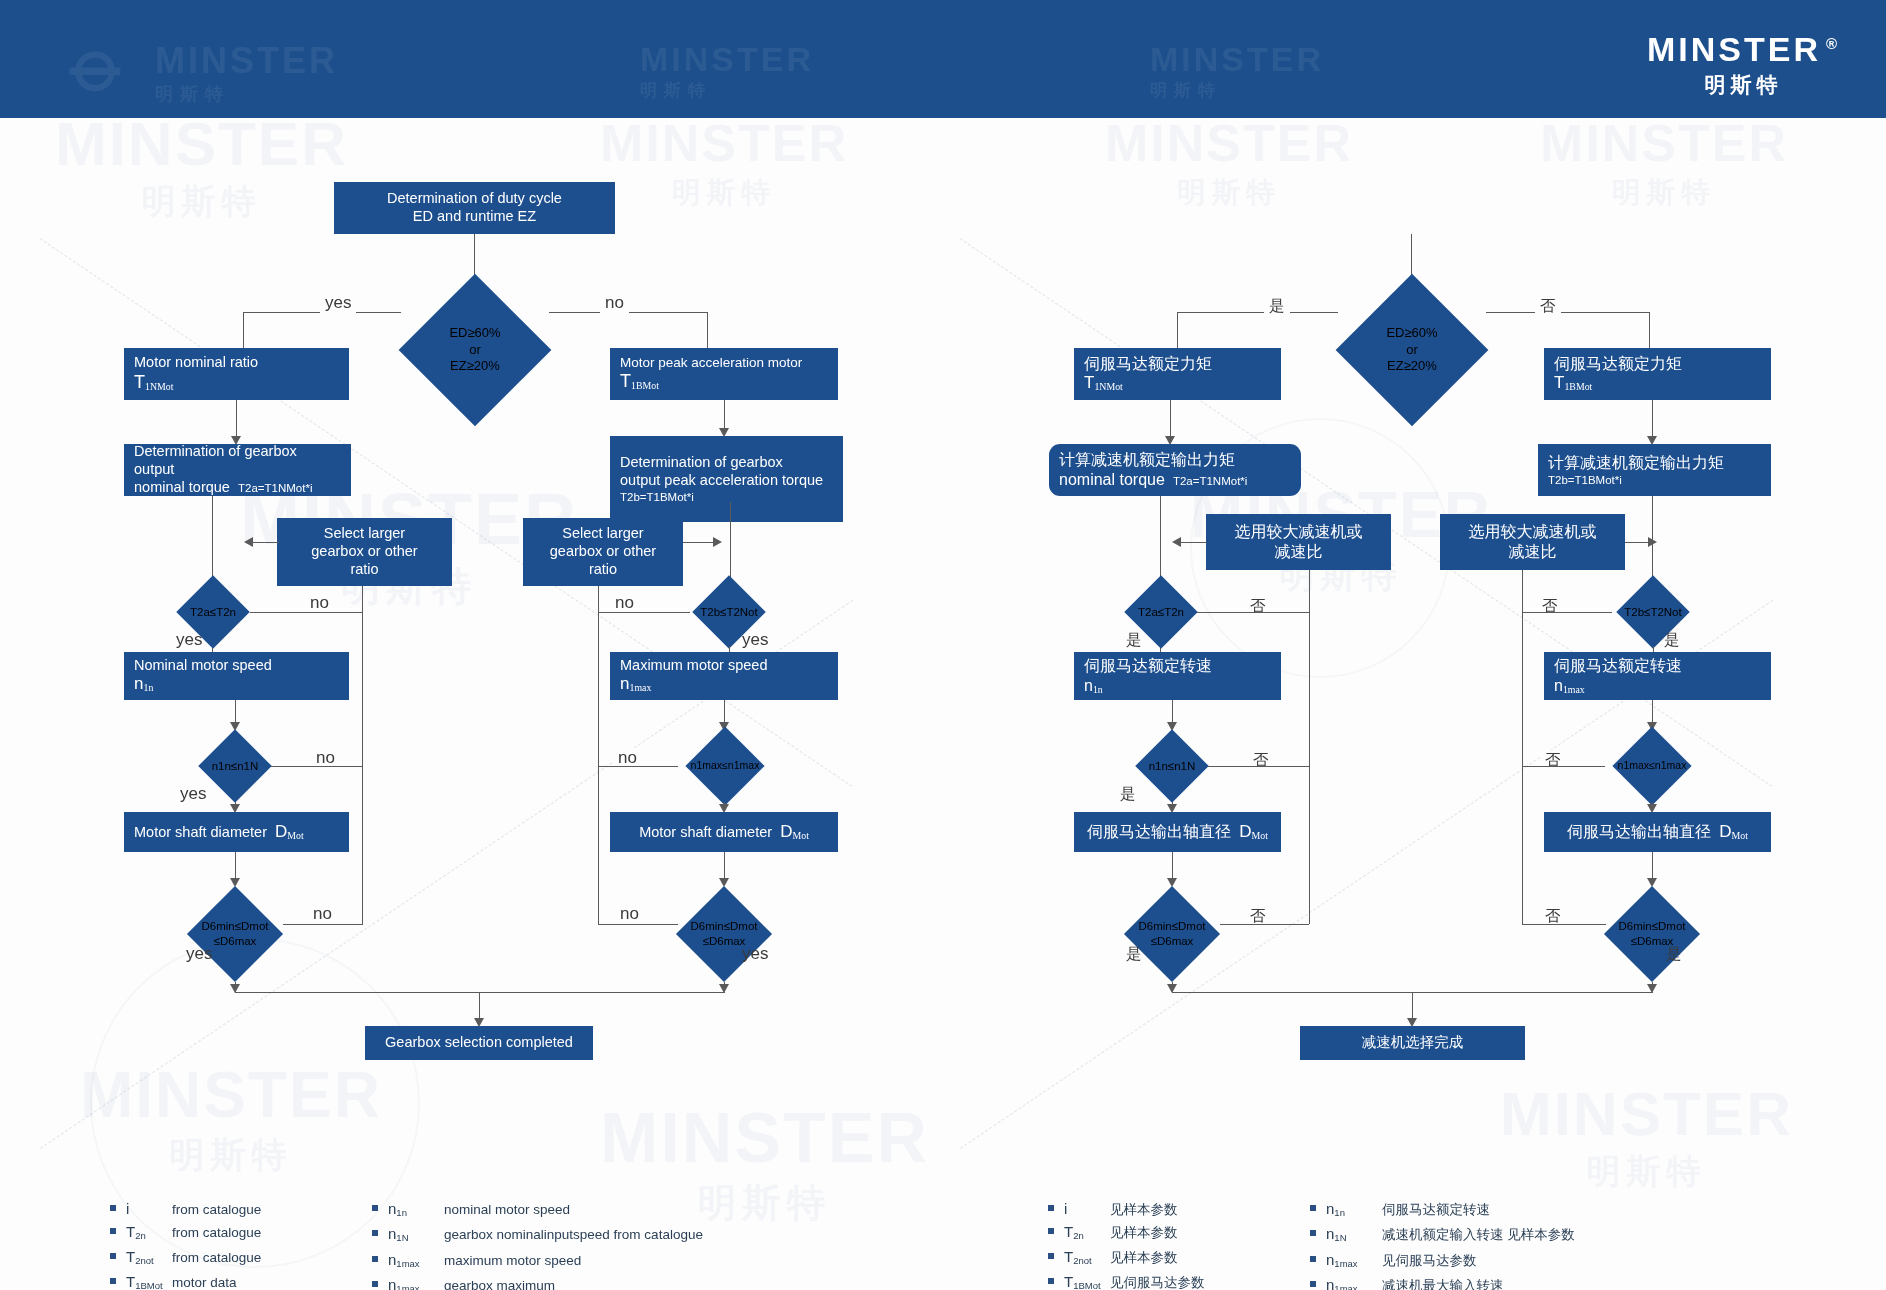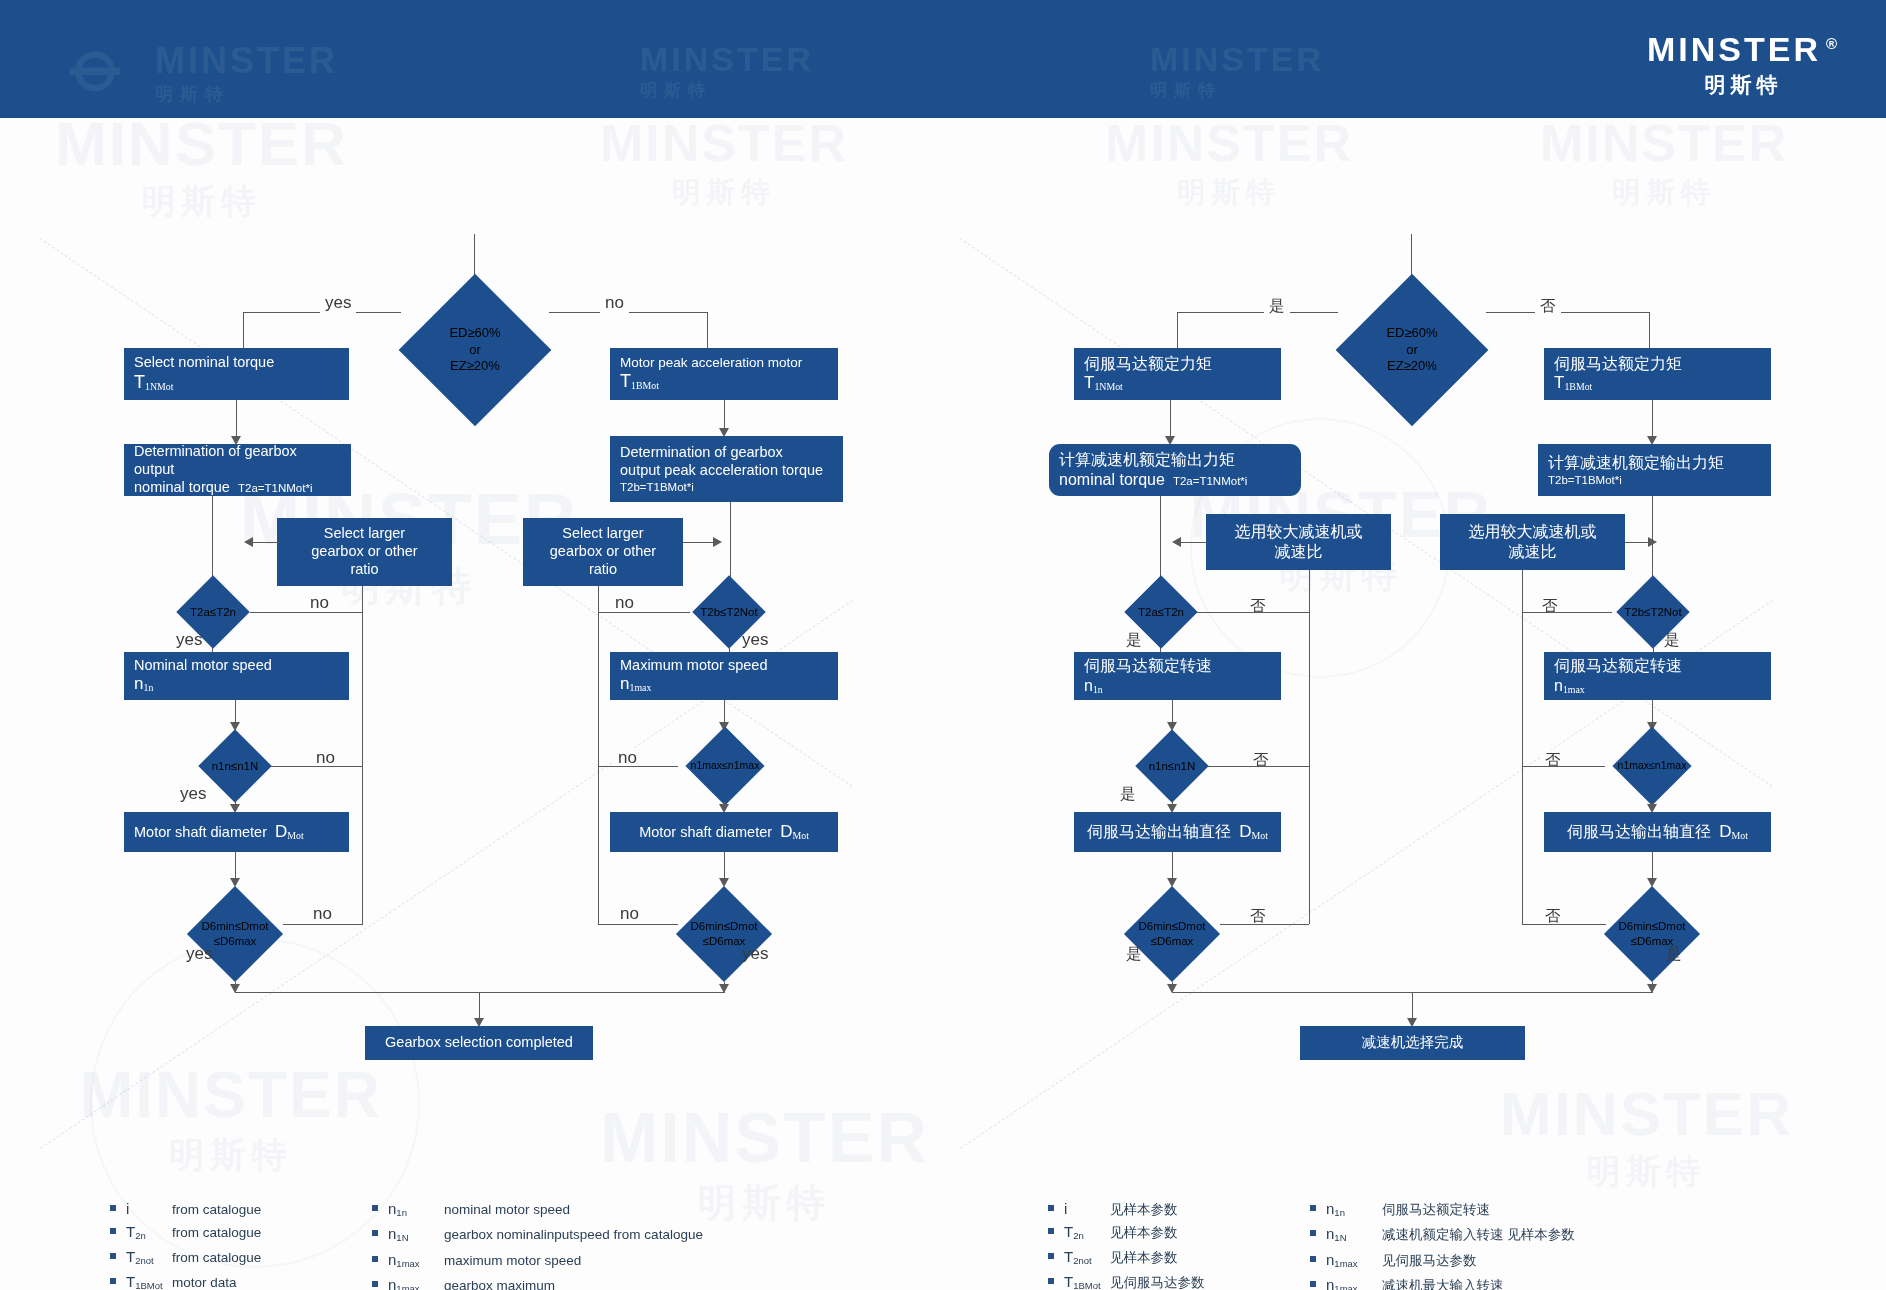--- a/index.html
+++ b/index.html
@@ -137,20 +137,24 @@
     <div class="wm-ring" style="left:90px; top:820px; width:330px; height:330px;"></div>
     <div class="wm-ring" style="left:1190px; top:300px; width:260px; height:260px;"></div>
     <div class="diag" style="left:40px; top:120px; width:980px; transform:rotate(34deg);"></div>
     <div class="diag" style="left:40px; top:1030px; width:980px; transform:rotate(-34deg);"></div>
     <div class="diag" style="left:960px; top:120px; width:980px; transform:rotate(34deg);"></div>
     <div class="diag" style="left:960px; top:1030px; width:980px; transform:rotate(-34deg);"></div>
   </div>
 
   <div class="canvas">
 
+    <div class="box ctr" style="left:334px; top:64px; width:281px; height:52px;">
+      <div>Determination of duty cycle</div>
+      <div>ED and runtime EZ</div>
+    </div>
     <div class="ln lnv" style="left:474px; top:116px; height:58px;"></div>
     <div class="arw down" style="left:469px; top:170px;"></div>
 
     <div class="diamond" style="left:390px; top:178px; width:170px; height:108px;">
       <div class="shape" style="width:108px;height:108px;"></div>
       <div class="txt">
         <div>ED≥60%</div>
         <div>or</div>
         <div>EZ≥20%</div>
       </div>
@@ -163,21 +167,21 @@
     <div class="ln lnv" style="left:243px; top:194px; height:45px;"></div>
     <div class="arw down" style="left:238px; top:234px;"></div>
     <div class="elbl" style="left:320px; top:175px; background:#fdfdfd; padding:0 5px;">yes</div>
 
     <div class="ln lnh" style="left:549px; top:194px; width:159px;"></div>
     <div class="ln lnv" style="left:707px; top:194px; height:45px;"></div>
     <div class="arw down" style="left:702px; top:234px;"></div>
     <div class="elbl" style="left:600px; top:175px; background:#fdfdfd; padding:0 5px;">no</div>
 
     <div class="box" style="left:124px; top:230px; width:225px; height:52px;">
-      <div>Select nominal torque</div>
+      <div>Motor nominal ratio</div>
       <div><span style="font-size:18px;">T</span><span class="sub">1NMot</span></div>
     </div>
     <div class="ln lnv" style="left:236px; top:282px; height:40px;"></div>
     <div class="arw down" style="left:231px; top:318px;"></div>
 
     <div class="box" style="left:124px; top:326px; width:227px; height:52px;">
       <div>Determination of gearbox output</div>
       <div><span>nominal torque</span> &nbsp;<span class="sm">T2a=T1NMot*i</span></div>
     </div>
     <div class="ln lnv" style="left:212px; top:378px; height:104px;"></div>
@@ -239,21 +243,21 @@
     <div class="ln lnv" style="left:235px; top:864px; height:10px;"></div>
     <div class="arw down" style="left:230px; top:866px;"></div>
 
     <div class="box" style="left:610px; top:230px; width:228px; height:52px;">
       <div style="font-size:13.5px;">Motor peak acceleration motor</div>
       <div><span style="font-size:18px;">T</span><span class="sub">1BMot</span></div>
     </div>
     <div class="ln lnv" style="left:724px; top:282px; height:32px;"></div>
     <div class="arw down" style="left:719px; top:310px;"></div>
 
-    <div class="box" style="left:610px; top:318px; width:233px; height:66px;">
+    <div class="box" style="left:610px; top:318px; width:233px; height:86px;">
       <div>Determination of gearbox</div>
       <div>output peak acceleration torque</div>
       <div class="sm">T2b=T1BMot*i</div>
     </div>
     <div class="ln lnv" style="left:730px; top:384px; height:98px;"></div>
     <div class="arw down" style="left:725px; top:478px;"></div>
 
     <div class="box ctr" style="left:523px; top:400px; width:160px; height:68px;">
       <div>Select larger</div>
       <div>gearbox or other</div>

